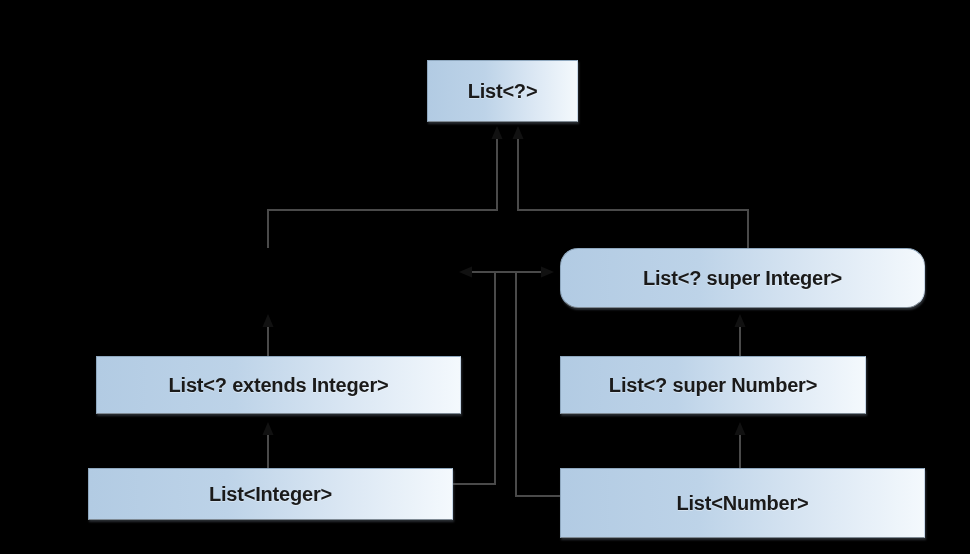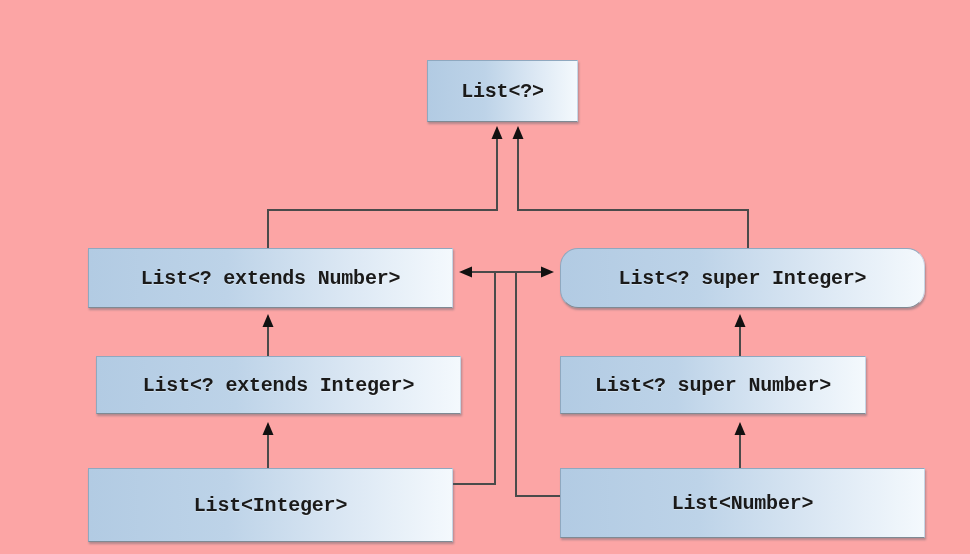--- a/index.html
+++ b/index.html
@@ -4,23 +4,23 @@
 <style>
   html, body {
     margin: 0;
     padding: 0;
     background: #ffffff;
   }
   #canvas {
     position: relative;
     width: 970px;
     height: 554px;
-    background: #fca5a5;
+    background: #000000;
     overflow: hidden;
-    font-family: Liberation Mono, monospace;
+    font-family: Liberation Sans, sans-serif;
   }
   .edges {
     position: absolute;
     left: 0;
     top: 0;
     width: 970px;
     height: 554px;
     pointer-events: none;
   }
   .node {
@@ -68,32 +68,29 @@
         <polygon points="268,422 262.5,435 273.5,435"></polygon>
         <polygon points="740,422 734.5,435 745.5,435"></polygon>
         <polygon points="459,272 472,266.5 472,277.5"></polygon>
         <polygon points="554,272 541,266.5 541,277.5"></polygon>
       </g>
   </svg>
 
   <div class="node" style="left: 427px; top: 60px; width: 151px; height: 62px;">
     <span class="node-label">List&lt;?&gt;</span>
   </div>
-  <div class="node" style="left: 88px; top: 248px; width: 365px; height: 60px;">
-    <span class="node-label">List&lt;? extends Number&gt;</span>
-  </div>
   <div class="node" style="left: 560px; top: 248px; width: 365px; height: 60px; border-radius: 18px;">
     <span class="node-label">List&lt;? super Integer&gt;</span>
   </div>
   <div class="node" style="left: 96px; top: 356px; width: 365px; height: 58px;">
     <span class="node-label">List&lt;? extends Integer&gt;</span>
   </div>
   <div class="node" style="left: 560px; top: 356px; width: 306px; height: 58px;">
     <span class="node-label">List&lt;? super Number&gt;</span>
   </div>
-  <div class="node" style="left: 88px; top: 468px; width: 365px; height: 74px;">
+  <div class="node" style="left: 88px; top: 468px; width: 365px; height: 52px;">
     <span class="node-label">List&lt;Integer&gt;</span>
   </div>
   <div class="node" style="left: 560px; top: 468px; width: 365px; height: 70px;">
     <span class="node-label">List&lt;Number&gt;</span>
   </div>
 
 </div>
 
 </body></html>

